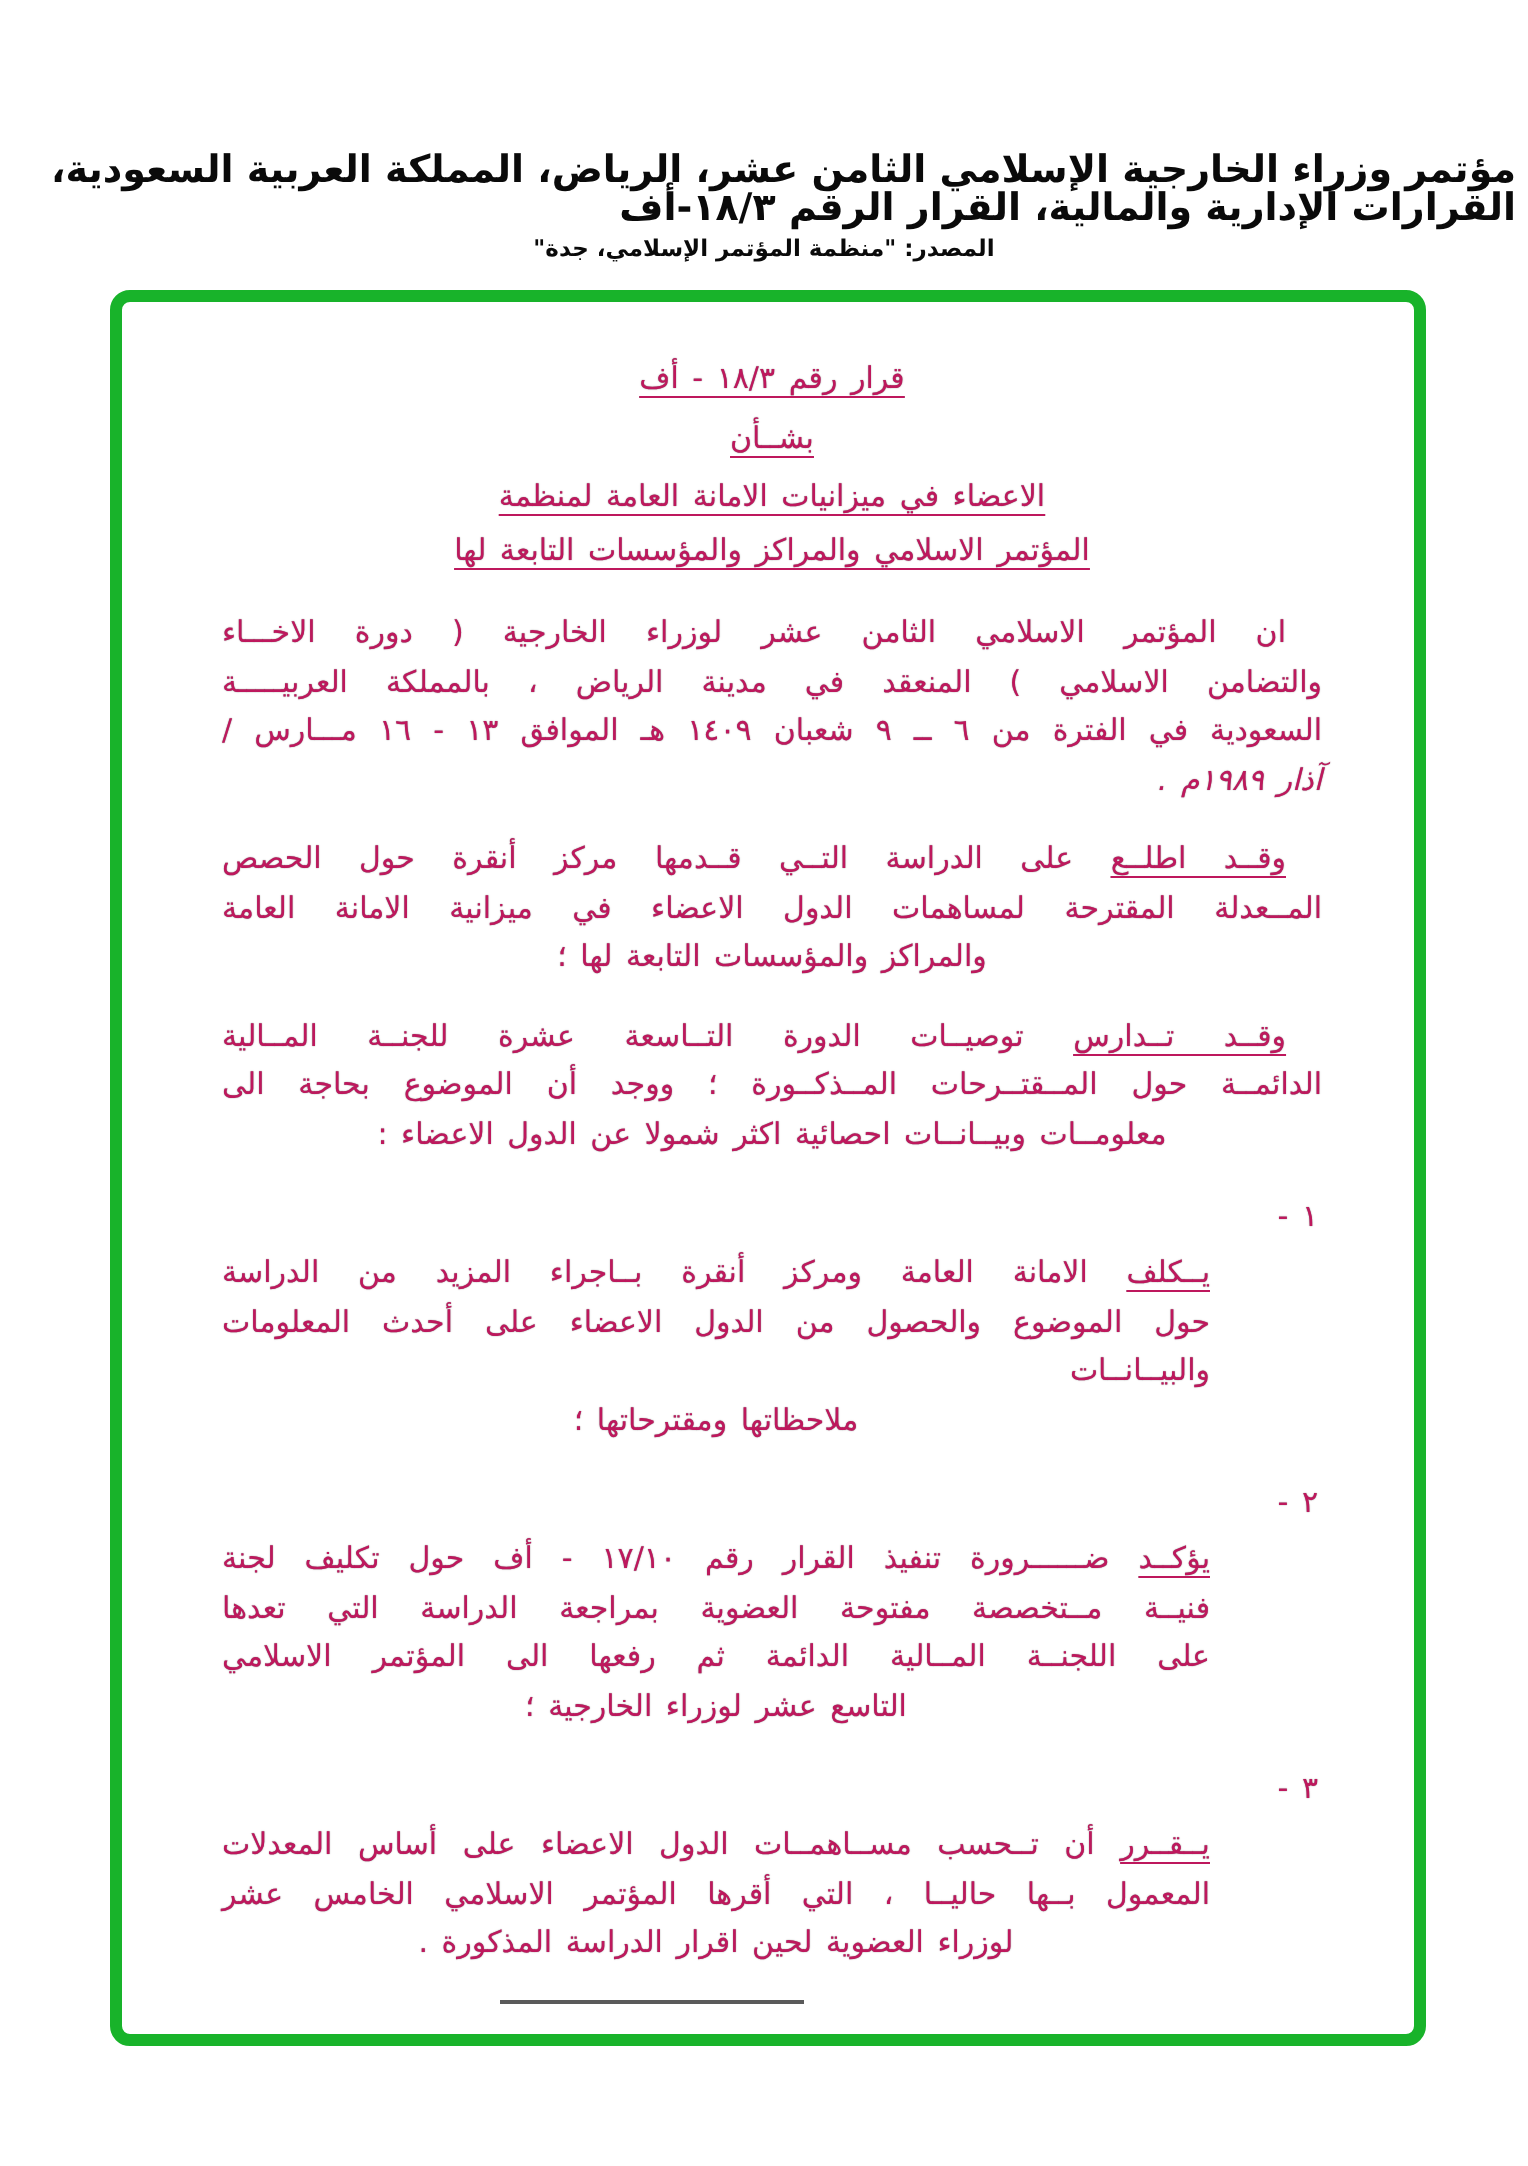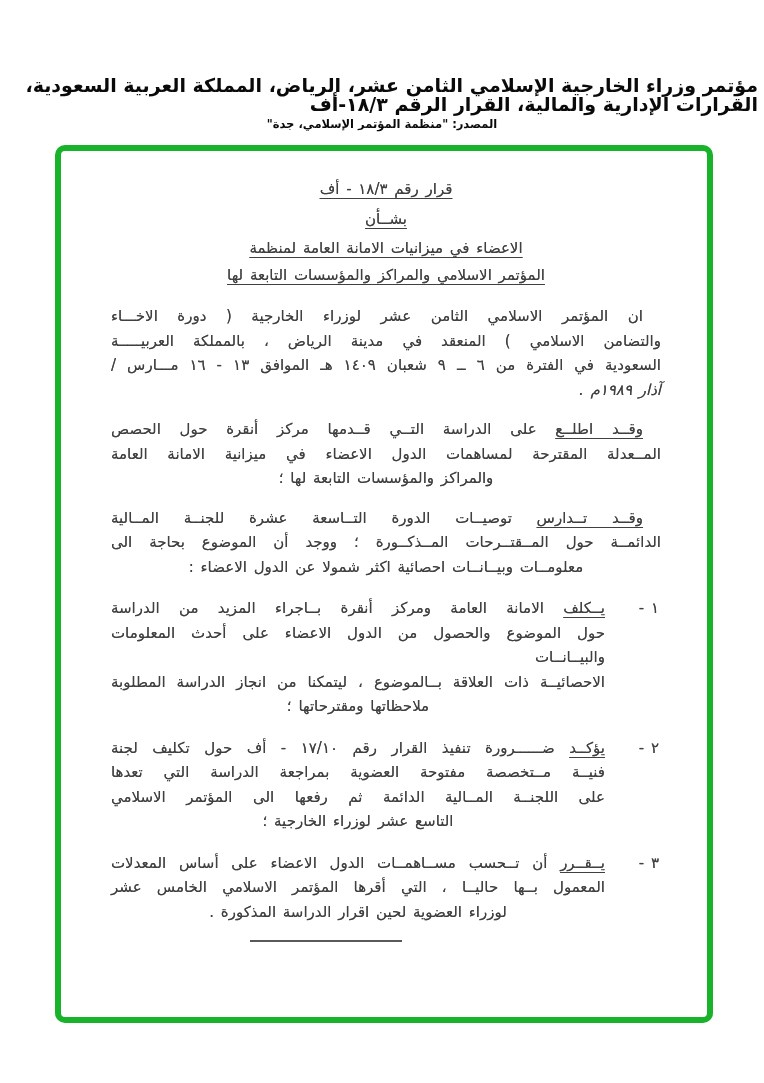--- a/index.html
+++ b/index.html
@@ -34,21 +34,21 @@
     width: 658px; height: 878px;
     border: 6px solid #18b32a;
     border-radius: 10px;
     background: #ffffff;
     overflow: hidden;
   }
   .doc-inner {
     padding: 24px 46px 0 50px;
     font-size: 15px;
     line-height: 24.5px;
-    color: #404040;
+    color: #be185d;
     text-shadow: 0 0 0.6px rgba(0,0,0,.55);
     word-spacing: 2px;
   }
   .center { text-align: center; }
   .u {
     text-decoration: underline;
     text-underline-offset: 4px;
     text-decoration-thickness: 1px;
   }
   .doc-title { margin-top: 2px; }
@@ -65,21 +65,21 @@
     text-underline-offset: 4px;
     text-decoration-thickness: 1px;
   }
   
   .item { display: flex; margin-top: 17px; }
   .item-num {
     flex: 0 0 46px;
     text-align: right;
     padding-right: 2px;
   }
-  .item-body { flex: 1 1 auto; padding-right: 10px; }
+  .item-body { flex: 1 1 auto; padding-right: 10px; margin-top: 28px; }
   
   .end-divider {
     width: 152px; height: 2px;
     background: #3d3d3d;
     margin: 16px auto 0 auto;
     transform: translateX(-60px); 
     opacity: .85;
   }
 </style>
 </head>
@@ -131,21 +131,20 @@
     </div>
 
     <div class="item">
       <div class="item-num">١ -</div>
       <div class="item-body">
         <div class="ln">
           <span class="lead-word">يــكلف</span>
           <span>الامانة العامة ومركز أنقرة بــاجراء المزيد من الدراسة</span>
         </div>
         <div class="ln">حول الموضوع والحصول من الدول الاعضاء على أحدث المعلومات والبيــانــات</div>
-        <div class="ln">الاحصائيــة ذات العلاقة بــالموضوع ، ليتمكنا من انجاز الدراسة المطلوبة</div>
         <div class="ln last-c">ملاحظاتها ومقترحاتها ؛</div>
       </div>
     </div>
 
     <div class="item">
       <div class="item-num">٢ -</div>
       <div class="item-body">
         <div class="ln">
           <span class="lead-word">يؤكــد</span>
           <span>ضــــــرورة تنفيذ القرار رقم ١٧/١٠ - أف حول تكليف لجنة</span>

